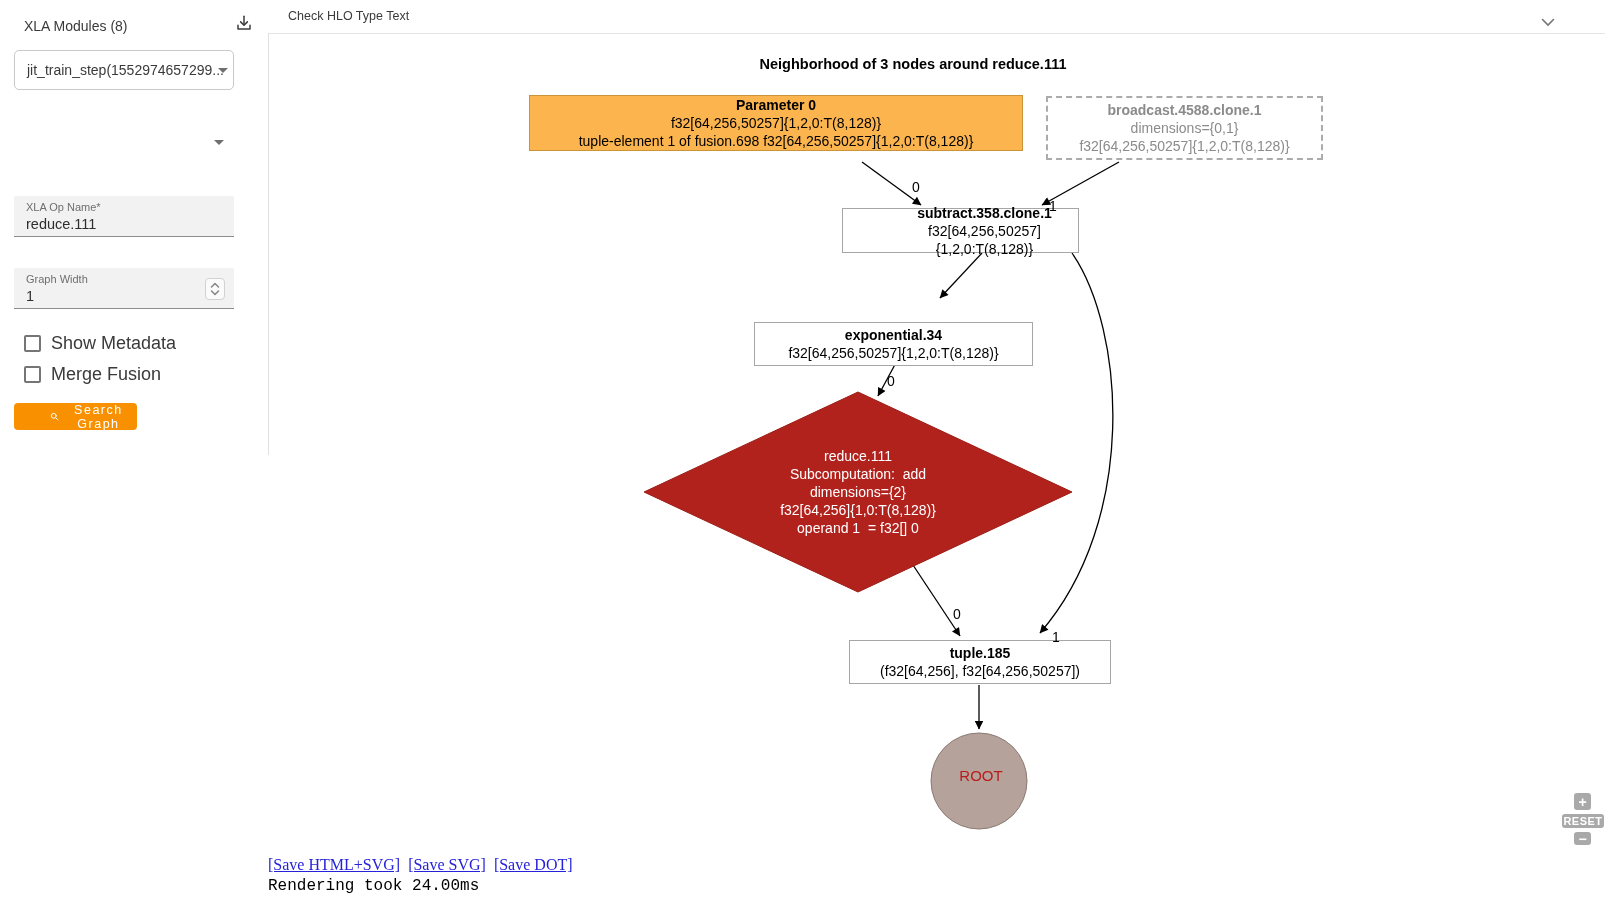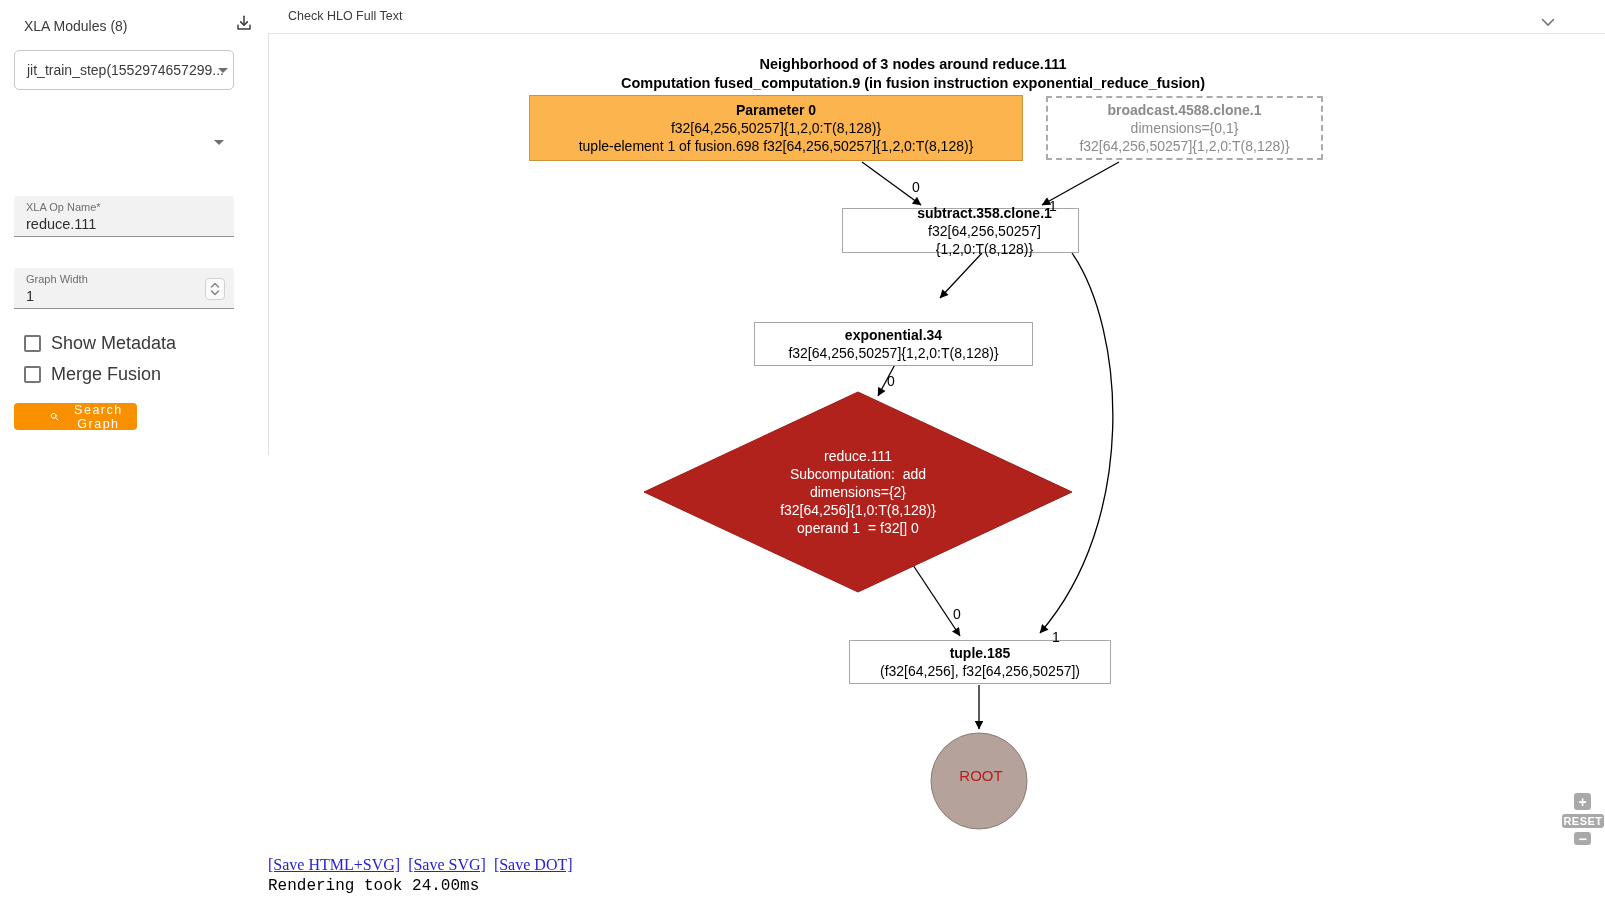--- a/index.html
+++ b/index.html
@@ -63,21 +63,21 @@
   
   .gtitle{left:268px;top:55px;width:1290px;text-align:center;font-weight:bold;
     font-size:14.5px;line-height:18.5px;color:#000;}
   svg.canvas{position:absolute;left:0;top:0;width:1605px;height:901px;}
   .gnode{
     position:absolute;box-sizing:border-box;display:flex;flex-direction:column;
     justify-content:center;align-items:center;text-align:center;
     font-size:14px;line-height:18px;color:#000;cursor:pointer;
   }
   .gnode .t{font-weight:bold;}
-  .node-param{left:529px;top:95px;width:494px;height:66px;background:#FCB44F;border:1px solid #c9943a;}
+  .node-param{left:529px;top:95px;width:494px;height:56px;background:#FCB44F;border:1px solid #c9943a;}
   .node-broadcast{left:1046px;top:96px;width:277px;height:64px;background:#fff;border:2px dashed #ababab;color:#8b8b8b;}
   .node-subtract{left:842px;top:208px;width:237px;height:45px;background:#fff;border:1px solid #a6a6a6;padding-left:48px;}
   .node-exponential{left:754px;top:301px;width:279px;height:44px;background:#fff;border:1px solid #a6a6a6;margin-top:21px;}
   .node-tuple{left:849px;top:640px;width:262px;height:44px;background:#fff;border:1px solid #a6a6a6;}
   .diamond-text{
     position:absolute;left:663px;top:447px;width:390px;text-align:center;
     color:#fff;font-size:14px;line-height:18px;pointer-events:none;
   }
   .root-text{position:absolute;left:931px;top:767px;width:100px;text-align:center;
     font-size:15px;color:#b91c1c;pointer-events:none;}
@@ -146,31 +146,30 @@
     <svg width="13" height="13" viewBox="0 0 20 20" fill="none" stroke="#ffffff" stroke-width="2.2" stroke-linecap="round">
       <circle cx="8.5" cy="8.5" r="5.5"></circle>
         <line x1="13" y1="13" x2="18" y2="18"></line>
     </svg>
     <span>Search Graph</span>
   </button>
 </div>
 <div class="abs sidebar-divider"></div>
 
 <div class="abs topbar">
-  <span class="topbar-title">Check HLO Full Text</span>
+  <span class="topbar-title">Check HLO Type Text</span>
   <span class="topbar-chevron">
     <svg width="14" height="9" viewBox="0 0 14 9" fill="none" stroke="#757575" stroke-width="1.6" stroke-linecap="round">
       <path d="M1.5 1.5 L7 7 L12.5 1.5"></path>
     </svg>
   </span>
 </div>
 
 <div class="abs gtitle">
   <div>Neighborhood of 3 nodes around reduce.111</div>
-  <div>Computation fused_computation.9 (in fusion instruction exponential_reduce_fusion)</div>
 </div>
 
 <svg class="canvas">
   <defs>
     <marker id="arrow" viewBox="0 0 10 10" refX="9.5" refY="5" markerWidth="11" markerHeight="8.5" orient="auto" markerUnits="userSpaceOnUse">
       <path d="M0,0 L10,5 L0,10 z" fill="#000"></path>
     </marker>
   </defs>
 
   <g stroke="#000" stroke-width="1.3" fill="none">

